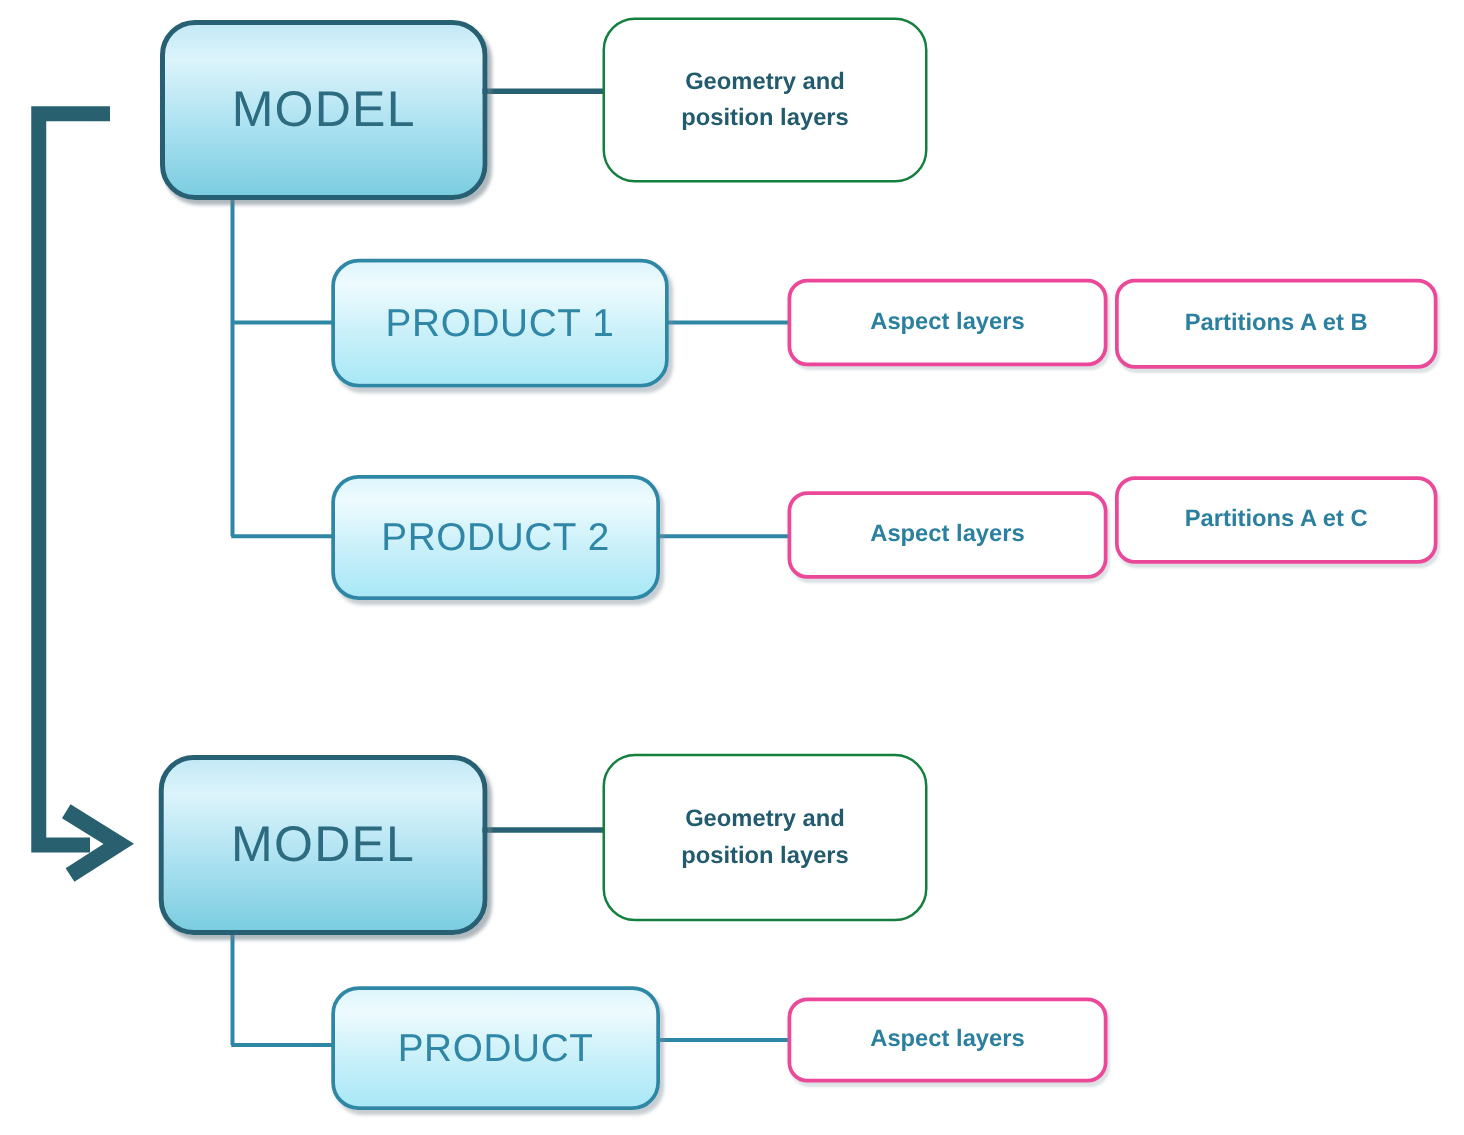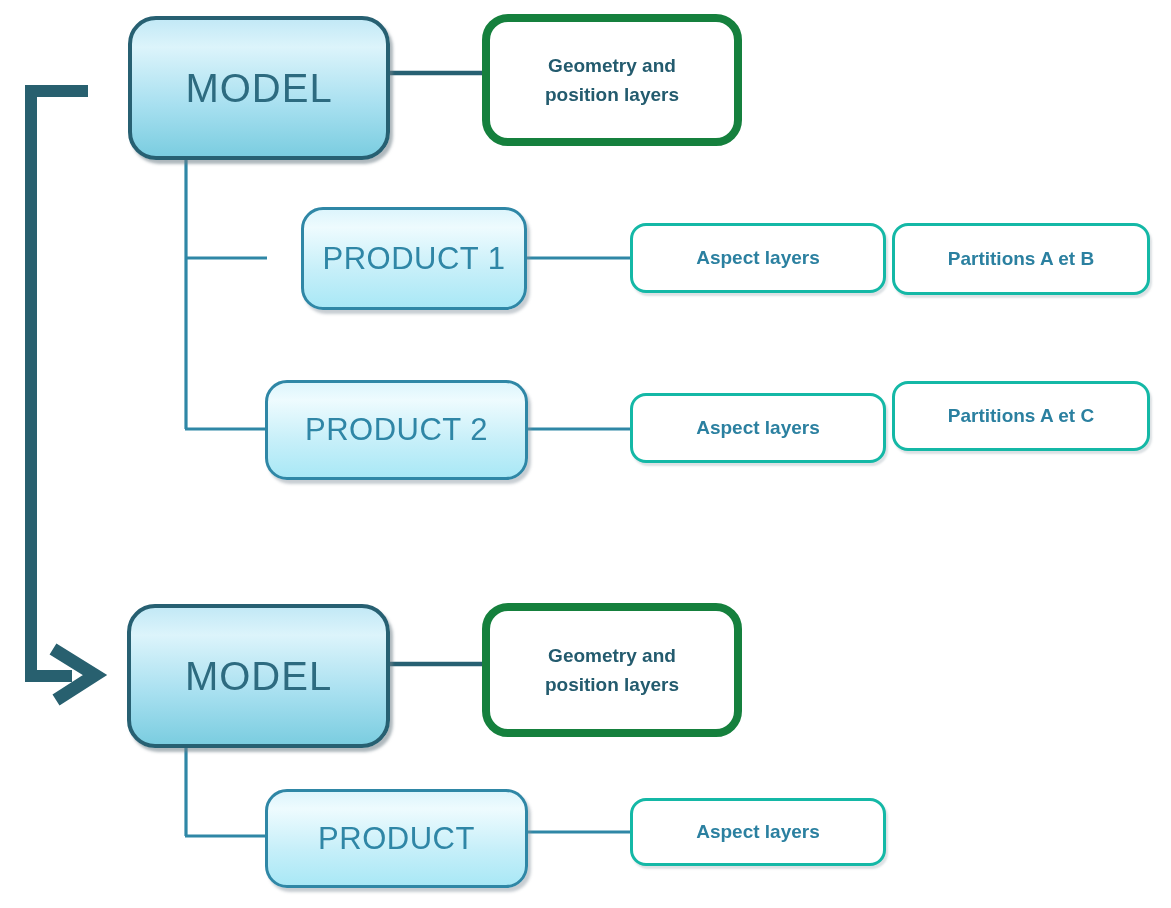--- a/index.html
+++ b/index.html
@@ -23,26 +23,26 @@
   }
   .box-product{
     background:linear-gradient(180deg,#ddf5fc 0%,#eefbfe 18%,#c6eff9 62%,#a9e8f6 100%);
     border:3px solid #2f87a6;
     border-radius:22px;
     box-shadow:3px 4px 3px rgba(130,145,155,.45);
   }
   
   .box-geom{
     background:#ffffff;
-    border:8px solid #15803d;
+    border:2px solid #15803d;
     border-radius:26px;
   }
   .box-aspect{
     background:#ffffff;
-    border:3px solid #14b8a6;
+    border:3px solid #ec4899;
     border-radius:16px;
     box-shadow:2px 3px 2px rgba(140,155,165,.30);
     align-items:center;
   }
 
   .txt-model{font-size:40px;color:#2d6b80;letter-spacing:1px;}
   .txt-product{font-size:31px;color:#2f86a6;letter-spacing:0.5px;}
   .txt-geom{font-size:19px;font-weight:bold;color:#235b6e;line-height:1.55;}
   .txt-aspect{font-size:19px;font-weight:bold;color:#2b80a0;}
 
@@ -85,21 +85,21 @@
     <span class="txt-model">MODEL</span>
   </div>
 
   <div class="abs center box-geom" style="left:482px;top:14px;width:260px;height:132px;">
     <span class="txt-geom">
       <span>Geometry and</span><br>
       <span>position layers</span>
     </span>
   </div>
 
-  <div class="abs center box-product" style="left:265px;top:207px;width:226px;height:103px;margin-left:36px;">
+  <div class="abs center box-product" style="left:265px;top:207px;width:270px;height:103px;">
     <span class="txt-product">PRODUCT 1</span>
   </div>
   <div class="abs center box-aspect" style="left:630px;top:223px;width:256px;height:70px;">
     <span class="txt-aspect">Aspect layers</span>
   </div>
   <div class="abs center box-aspect" style="left:892px;top:223px;width:258px;height:72px;">
     <span class="txt-aspect">Partitions A et B</span>
   </div>
 
   <div class="abs center box-product" style="left:265px;top:380px;width:263px;height:100px;">

